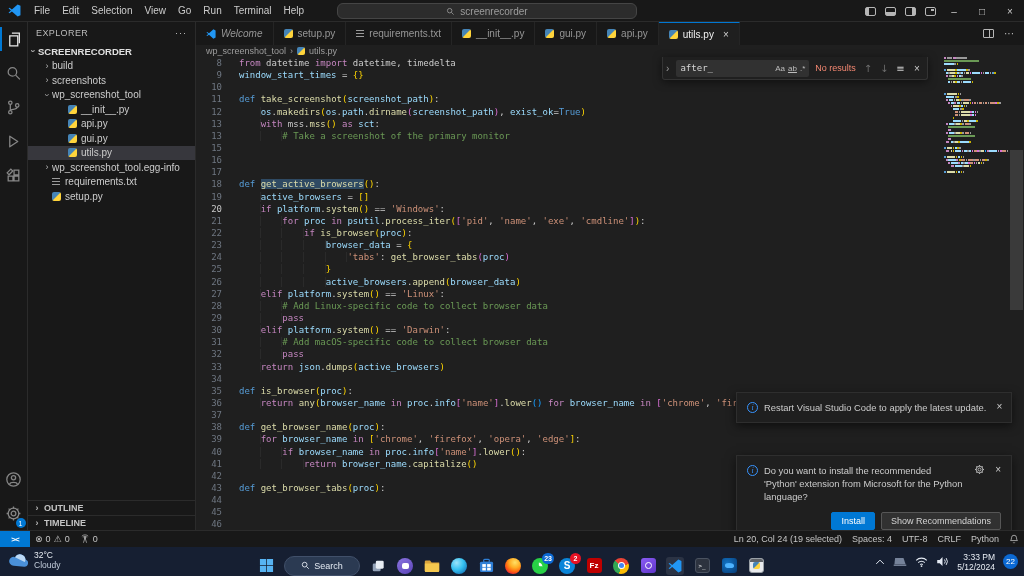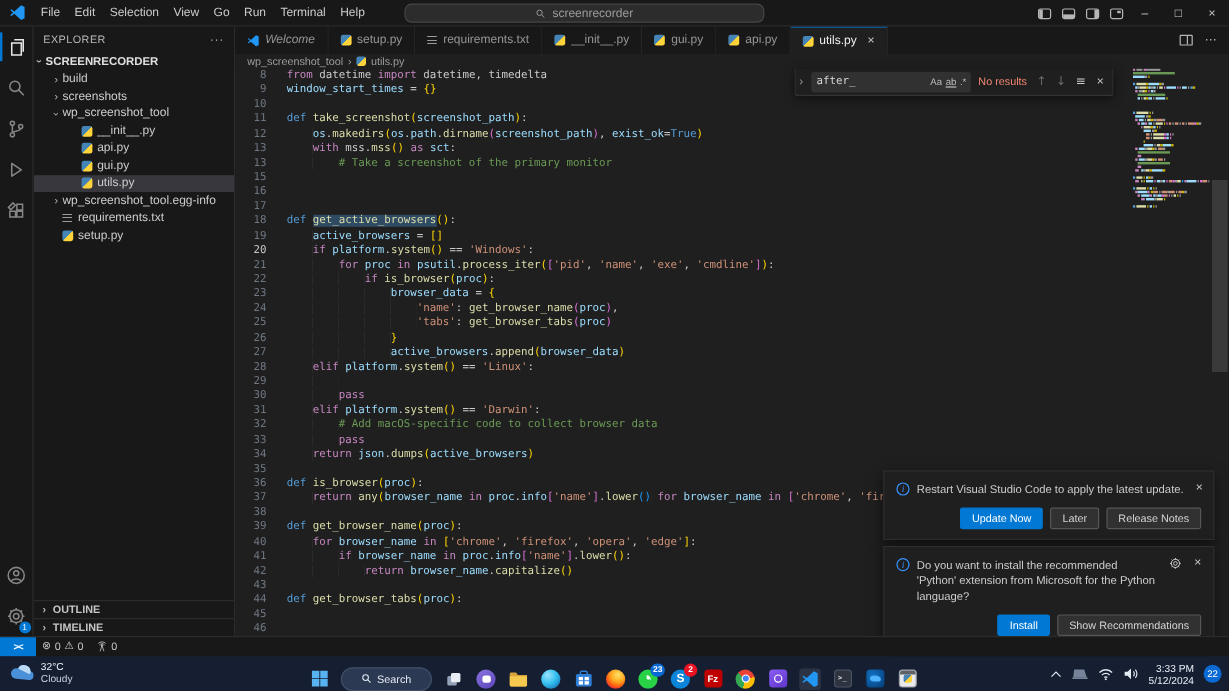--- a/index.html
+++ b/index.html
@@ -395,26 +395,25 @@
       <div class="code-line"><span class="tk pl ind">        </span><span class="tk cm"># Take a screenshot of the primary monitor</span></div>
       <div class="code-line"></div>
       <div class="code-line"></div>
       <div class="code-line"></div>
       <div class="code-line"><span class="tk df">def </span><span class="tk fn sel">get_active_browsers</span><span class="tk by">()</span><span class="tk pl">:</span></div>
       <div class="code-line"><span class="tk pl ind">    </span><span class="tk vr">active_browsers</span><span class="tk pl"> = </span><span class="tk by">[]</span></div>
       <div class="code-line"><span class="tk pl ind">    </span><span class="tk kw">if</span><span class="tk pl ind"> </span><span class="tk vr">platform</span><span class="tk pl">.</span><span class="tk fn">system</span><span class="tk by">()</span><span class="tk pl"> == </span><span class="tk st">'Windows'</span><span class="tk pl">:</span></div>
       <div class="code-line"><span class="tk pl ind">        </span><span class="tk kw">for</span><span class="tk vr"> proc </span><span class="tk kw">in</span><span class="tk pl ind"> </span><span class="tk vr">psutil</span><span class="tk pl">.</span><span class="tk fn">process_iter</span><span class="tk by">(</span><span class="tk bp">[</span><span class="tk st">'pid'</span><span class="tk pl">, </span><span class="tk st">'name'</span><span class="tk pl">, </span><span class="tk st">'exe'</span><span class="tk pl">, </span><span class="tk st">'cmdline'</span><span class="tk bp">]</span><span class="tk by">)</span><span class="tk pl">:</span></div>
       <div class="code-line"><span class="tk pl ind">            </span><span class="tk kw">if</span><span class="tk pl ind"> </span><span class="tk fn">is_browser</span><span class="tk by">(</span><span class="tk vr">proc</span><span class="tk by">)</span><span class="tk pl">:</span></div>
       <div class="code-line"><span class="tk pl ind">                </span><span class="tk vr">browser_data</span><span class="tk pl"> = </span><span class="tk by">{</span></div>
-      <div class="code-line"><span class="tk pl ind">                    </span><span class="tk st">'name'</span><span class="tk pl">: </span><span class="tk fn">get_browser_name</span><span class="tk bp">(</span><span class="tk vr">proc</span><span class="tk bp">)</span><span class="tk pl">,</span></div>
       <div class="code-line"><span class="tk pl ind">                    </span><span class="tk st">'tabs'</span><span class="tk pl">: </span><span class="tk fn">get_browser_tabs</span><span class="tk bp">(</span><span class="tk vr">proc</span><span class="tk bp">)</span></div>
       <div class="code-line"><span class="tk pl ind">                </span><span class="tk by">}</span></div>
       <div class="code-line"><span class="tk pl ind">                </span><span class="tk vr">active_browsers</span><span class="tk pl">.</span><span class="tk fn">append</span><span class="tk by">(</span><span class="tk vr">browser_data</span><span class="tk by">)</span></div>
       <div class="code-line"><span class="tk pl ind">    </span><span class="tk kw">elif</span><span class="tk pl ind"> </span><span class="tk vr">platform</span><span class="tk pl">.</span><span class="tk fn">system</span><span class="tk by">()</span><span class="tk pl"> == </span><span class="tk st">'Linux'</span><span class="tk pl">:</span></div>
-      <div class="code-line"><span class="tk pl ind">        </span></div>
+      <div class="code-line"><span class="tk pl ind">        </span><span class="tk cm"># Add Linux-specific code to collect browser data</span></div>
       <div class="code-line"><span class="tk pl ind">        </span><span class="tk kw">pass</span></div>
       <div class="code-line"><span class="tk pl ind">    </span><span class="tk kw">elif</span><span class="tk pl ind"> </span><span class="tk vr">platform</span><span class="tk pl">.</span><span class="tk fn">system</span><span class="tk by">()</span><span class="tk pl"> == </span><span class="tk st">'Darwin'</span><span class="tk pl">:</span></div>
       <div class="code-line"><span class="tk pl ind">        </span><span class="tk cm"># Add macOS-specific code to collect browser data</span></div>
       <div class="code-line"><span class="tk pl ind">        </span><span class="tk kw">pass</span></div>
       <div class="code-line"><span class="tk pl ind">    </span><span class="tk kw">return</span><span class="tk pl ind"> </span><span class="tk vr">json</span><span class="tk pl">.</span><span class="tk fn">dumps</span><span class="tk by">(</span><span class="tk vr">active_browsers</span><span class="tk by">)</span></div>
       <div class="code-line"></div>
       <div class="code-line"><span class="tk df">def </span><span class="tk fn">is_browser</span><span class="tk by">(</span><span class="tk vr">proc</span><span class="tk by">)</span><span class="tk pl">:</span></div>
       <div class="code-line"><span class="tk pl ind">    </span><span class="tk kw">return</span><span class="tk pl ind"> </span><span class="tk fn">any</span><span class="tk by">(</span><span class="tk vr">browser_name</span><span class="tk kw"> in</span><span class="tk pl ind"> </span><span class="tk vr">proc</span><span class="tk pl">.</span><span class="tk vr">info</span><span class="tk bp">[</span><span class="tk st">'name'</span><span class="tk bp">]</span><span class="tk pl">.</span><span class="tk fn">lower</span><span class="tk bb">()</span><span class="tk pl ind"> </span><span class="tk kw">for</span><span class="tk vr"> browser_name </span><span class="tk kw">in</span><span class="tk pl ind"> </span><span class="tk bp">[</span><span class="tk st">'chrome'</span><span class="tk pl">, </span><span class="tk st">'firefox'</span><span class="tk pl">, </span></div>
       <div class="code-line"></div>
       <div class="code-line"><span class="tk df">def </span><span class="tk fn">get_browser_name</span><span class="tk by">(</span><span class="tk vr">proc</span><span class="tk by">)</span><span class="tk pl">:</span></div>
@@ -483,25 +482,20 @@
   <span class="fbtn en sym">≡</span>
   <span class="fbtn en">×</span>
 </div>
 
 <div class="toast" style="top:392px">
   <div class="row">
     <span class="info-ico">i</span>
     <span class="msg" style="white-space:nowrap">Restart Visual Studio Code to apply the latest update.</span>
     <span class="t-ico">×</span>
   </div>
-  <div class="btns">
-    <span class="btn primary">Update Now</span>
-    <span class="btn">Later</span>
-    <span class="btn">Release Notes</span>
-  </div>
 </div>
 
 <div class="toast" style="top:455px">
   <div class="row">
     <span class="info-ico">i</span>
     <span class="msg">Do you want to install the recommended 'Python' extension from Microsoft for the Python language?</span>
     <svg class="gearico t-ico" width="11" height="11" viewBox="0 0 16 16">
         <circle cx="8" cy="8" r="2.2"></circle>
         <circle cx="8" cy="8" r="5"></circle>
         <path d="M8 1.5v2M8 12.5v2M1.5 8h2M12.5 8h2M3.4 3.4l1.4 1.4M11.2 11.2l1.4 1.4M12.6 3.4l-1.4 1.4M4.8 11.2l-1.4 1.4"></path>
@@ -524,20 +518,42 @@
   </div>
   <div class="sb-item">
     <svg width="10" height="10" viewBox="0 0 16 16">
         <g fill="none" stroke="#c5c5c5" stroke-width="1.1">
           <path d="M8 6 5.5 14M8 6l2.5 8M4.5 5.5a4.5 4.5 0 0 1 7 0M3 3.5a7 7 0 0 1 10 0"></path>
           <circle cx="8" cy="6" r="1" fill="#c5c5c5"></circle>
         </g>
       </svg>
     <span>0</span>
   </div>
+  <div class="sb-right">
+    <div class="sb-item">
+        <span>Ln 20, Col 24 (19 selected)</span>
+      </div>
+    <div class="sb-item">
+        <span>Spaces: 4</span>
+      </div>
+    <div class="sb-item">
+        <span>UTF-8</span>
+      </div>
+    <div class="sb-item">
+        <span>CRLF</span>
+      </div>
+    <div class="sb-item">
+        <span>Python</span>
+      </div>
+    <div class="sb-item">
+      <svg width="10" height="10" viewBox="0 0 16 16" fill="none" stroke="#c5c5c5" stroke-width="1.2">
+          <path d="M8 2a4 4 0 0 1 4 4c0 3 1.5 4.5 1.5 4.5h-11S4 9 4 6a4 4 0 0 1 4-4zM6.8 13.5a1.3 1.3 0 0 0 2.4 0"></path>
+        </svg>
+    </div>
+  </div>
 </div>
 
 <div class="taskbar">
   <div class="weather">
     <svg width="20" height="14" viewBox="0 0 32 22">
         <path d="M9 20a7 7 0 1 1 2.2-13.6A9 9 0 0 1 28 10a6 6 0 0 1-2 11.7z" fill="#4a90d9"></path>
         <path d="M11.2 6.4A9 9 0 0 1 28 10a6 6 0 0 1-1.4 4" fill="#bcd9f5"></path>
       </svg>
     <div class="wt">
       <div>32°C</div>

